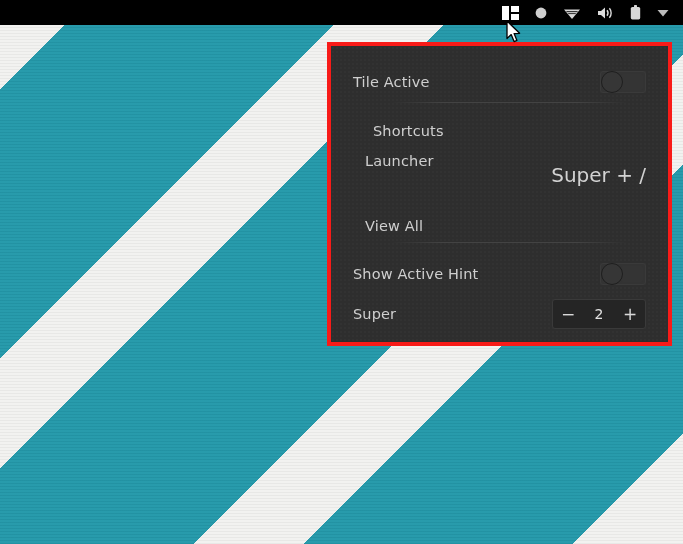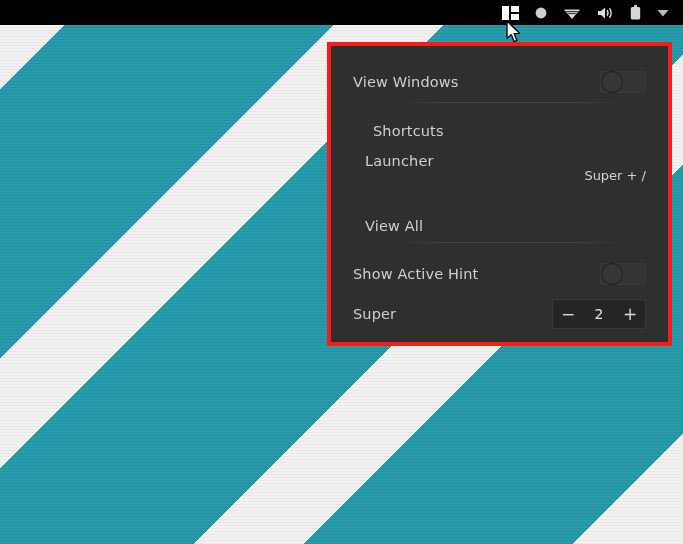--- a/index.html
+++ b/index.html
@@ -102,21 +102,21 @@
   .menu-label {
     color: #cfcfcf;
     font-size: 14.5px;
     letter-spacing: 0.15px;
     white-space: nowrap;
   }
   .menu-label.indent { padding-left: 12px; }
   .menu-accel {
     margin-left: auto;
     color: #d2d2d2;
-    font-size: 13px;
+    font-size: 20px;
     white-space: nowrap;
     margin-top: 28px;
   }
   .spacer { margin-left: auto; }
 
   
   .separator {
     position: absolute;
     height: 1px;
     background: linear-gradient(to right,
@@ -251,21 +251,21 @@
       <svg width="12" height="8" viewBox="0 0 12 8" aria-hidden="true">
         <path d="M0.5 1 L11.5 1 L6 7.4 Z" fill="#bcbcbc"></path>
       </svg>
     </div>
   </div>
 
   <div id="tiling-popup">
     <div id="popup-inner">
 
       <div class="menu-row" style="top: 18px; height: 36px;">
-        <span class="menu-label">View Windows</span>
+        <span class="menu-label">Tile Active</span>
         <div class="spacer"></div>
         <div class="toggle">
           <div class="track-fill"></div>
           <div class="knob"></div>
         </div>
       </div>
 
       <div class="separator" style="top: 56px; left: 60px; right: 40px;"></div>
 
       <div class="menu-row" style="top: 72px; height: 26px; margin-left: 20px;">

